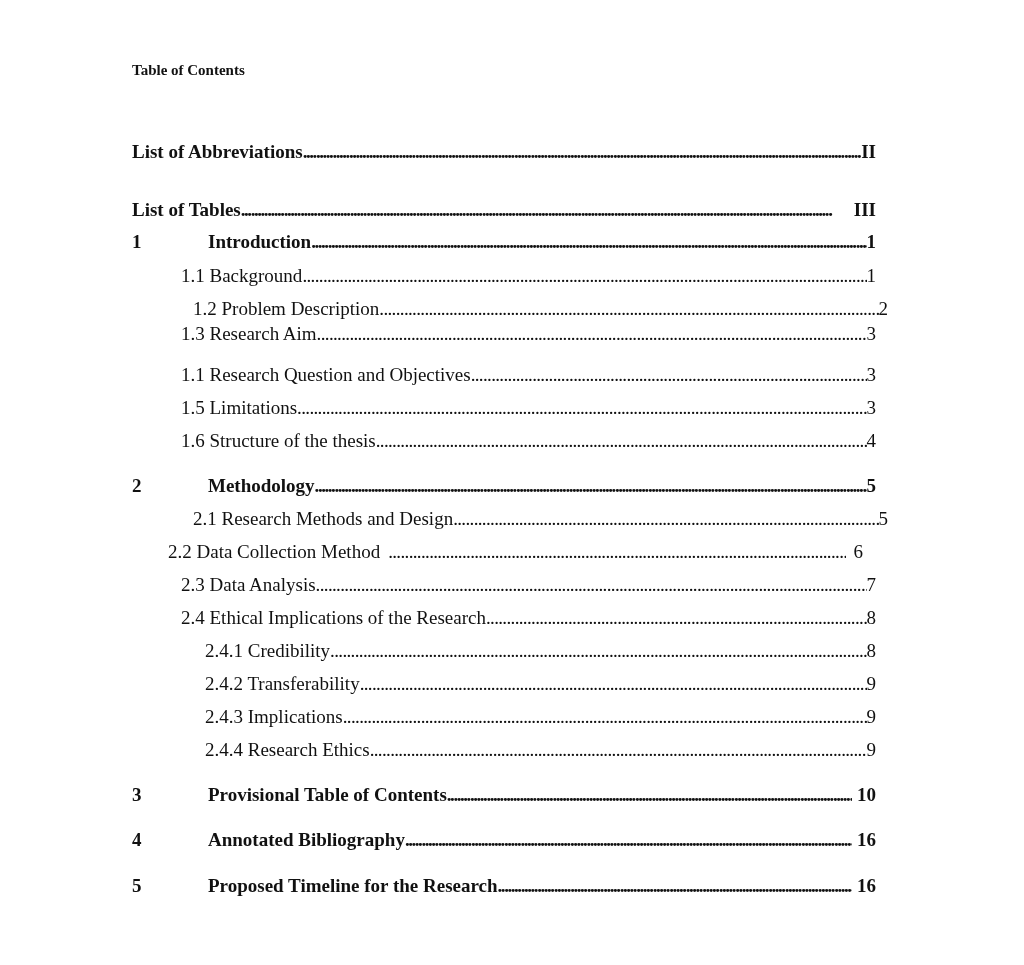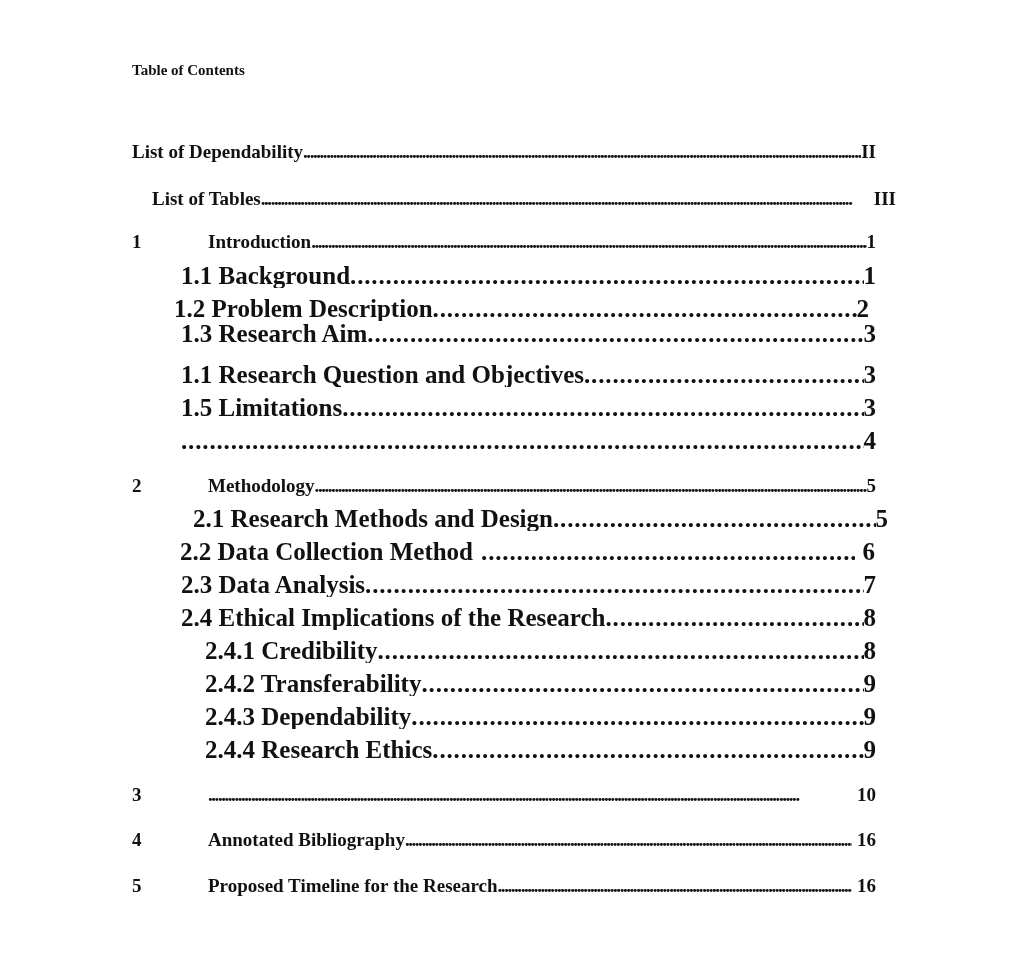--- a/index.html
+++ b/index.html
@@ -37,22 +37,22 @@
       height: 24px;
       line-height: 24px;
       white-space: nowrap;
       overflow: hidden;
     }
     .entry.l1 {
       font-weight: bold;
       font-size: 19px;
     }
     .entry.l2, .entry.l3 {
-      font-weight: bold;
-      font-size: 25px;
+      font-weight: normal;
+      font-size: 19px;
     }
     .entry .num {
       position: absolute;
       left: 0;
       top: 0;
     }
     .entry .label {
       flex: 0 0 auto;
     }
     .entry .leader {
@@ -79,45 +79,45 @@
     }
   </style>
 </head>
 <body>
 
 <h1 class="toc-title">Table of Contents</h1>
 
 <div class="toc">
 
   <div class="entry l1" style="left:132px; width:744px; top:140px;">
-    <span class="label">List of Dependability</span>
+    <span class="label">List of Abbreviations</span>
     <span class="leader"></span>
     <span class="page">II</span>
   </div>
 
-  <div class="entry l1 gap-before-page" style="left:132px; width:744px; top:187px;margin-left:20px;">
+  <div class="entry l1 gap-before-page" style="left:132px; width:744px; top:198px;">
     <span class="label">List of Tables</span>
     <span class="leader"></span>
     <span class="page">III</span>
   </div>
 
   <div class="entry l1" style="left:208px; width:668px; top:230px; overflow:visible;">
     <span class="num" style="left:-76px;">1</span>
     <span class="label">Introduction</span>
     <span class="leader"></span>
     <span class="page">1</span>
   </div>
 
   <div class="entry l2" style="left:181px; width:695px; top:264px;">
     <span class="label">1.1 Background</span>
     <span class="leader"></span>
     <span class="page">1</span>
   </div>
 
-  <div class="entry l2" style="left:174px; width:695px; top:297px;justify-content:space-between;">
+  <div class="entry l2" style="left:193px; width:695px; top:297px;justify-content:space-between;">
     <span class="label">1.2 Problem Description</span>
     <span class="leader"></span>
     <span class="page">2</span>
   </div>
 
   <div class="entry l2" style="left:181px; width:695px; top:322px;">
     <span class="label">1.3 Research Aim</span>
     <span class="leader"></span>
     <span class="page">3</span>
   </div>
@@ -128,38 +128,39 @@
     <span class="page">3</span>
   </div>
 
   <div class="entry l2" style="left:181px; width:695px; top:396px;">
     <span class="label">1.5 Limitations</span>
     <span class="leader"></span>
     <span class="page">3</span>
   </div>
 
   <div class="entry l2" style="left:181px; width:695px; top:429px;">
+    <span class="label">1.6 Structure of the thesis</span>
     <span class="leader"></span>
     <span class="page">4</span>
   </div>
 
   <div class="entry l1" style="left:208px; width:668px; top:474px; overflow:visible;">
     <span class="num" style="left:-76px;">2</span>
     <span class="label">Methodology</span>
     <span class="leader"></span>
     <span class="page">5</span>
   </div>
 
   <div class="entry l2" style="left:181px; width:695px; top:507px;margin-left:12px;">
     <span class="label">2.1 Research Methods and Design</span>
     <span class="leader"></span>
     <span class="page">5</span>
   </div>
 
-  <div class="entry l2" style="left:180px; width:695px; top:540px;gap:8px;">
+  <div class="entry l2" style="left:168px; width:695px; top:540px;gap:8px;">
     <span class="label">2.2 Data Collection Method</span>
     <span class="leader"></span>
     <span class="page">6</span>
   </div>
 
   <div class="entry l2" style="left:181px; width:695px; top:573px;">
     <span class="label">2.3 Data Analysis</span>
     <span class="leader"></span>
     <span class="page">7</span>
   </div>
@@ -176,33 +177,34 @@
     <span class="page">8</span>
   </div>
 
   <div class="entry l3" style="left:205px; width:671px; top:672px;justify-content:space-between;">
     <span class="label">2.4.2 Transferability</span>
     <span class="leader"></span>
     <span class="page">9</span>
   </div>
 
   <div class="entry l3" style="left:205px; width:671px; top:705px;">
-    <span class="label">2.4.3 Dependability</span>
+    <span class="label">2.4.3 Implications</span>
     <span class="leader"></span>
     <span class="page">9</span>
   </div>
 
   <div class="entry l3" style="left:205px; width:671px; top:738px;">
     <span class="label">2.4.4 Research Ethics</span>
     <span class="leader"></span>
     <span class="page">9</span>
   </div>
 
   <div class="entry l1 gap-before-page" style="left:208px; width:668px; top:783px; overflow:visible;">
     <span class="num" style="left:-76px;">3</span>
+    <span class="label">Provisional Table of Contents</span>
     <span class="leader"></span>
     <span class="page">10</span>
   </div>
 
   <div class="entry l1 gap-before-page" style="left:208px; width:668px; top:828px; overflow:visible;">
     <span class="num" style="left:-76px;">4</span>
     <span class="label">Annotated Bibliography</span>
     <span class="leader"></span>
     <span class="page">16</span>
   </div>

